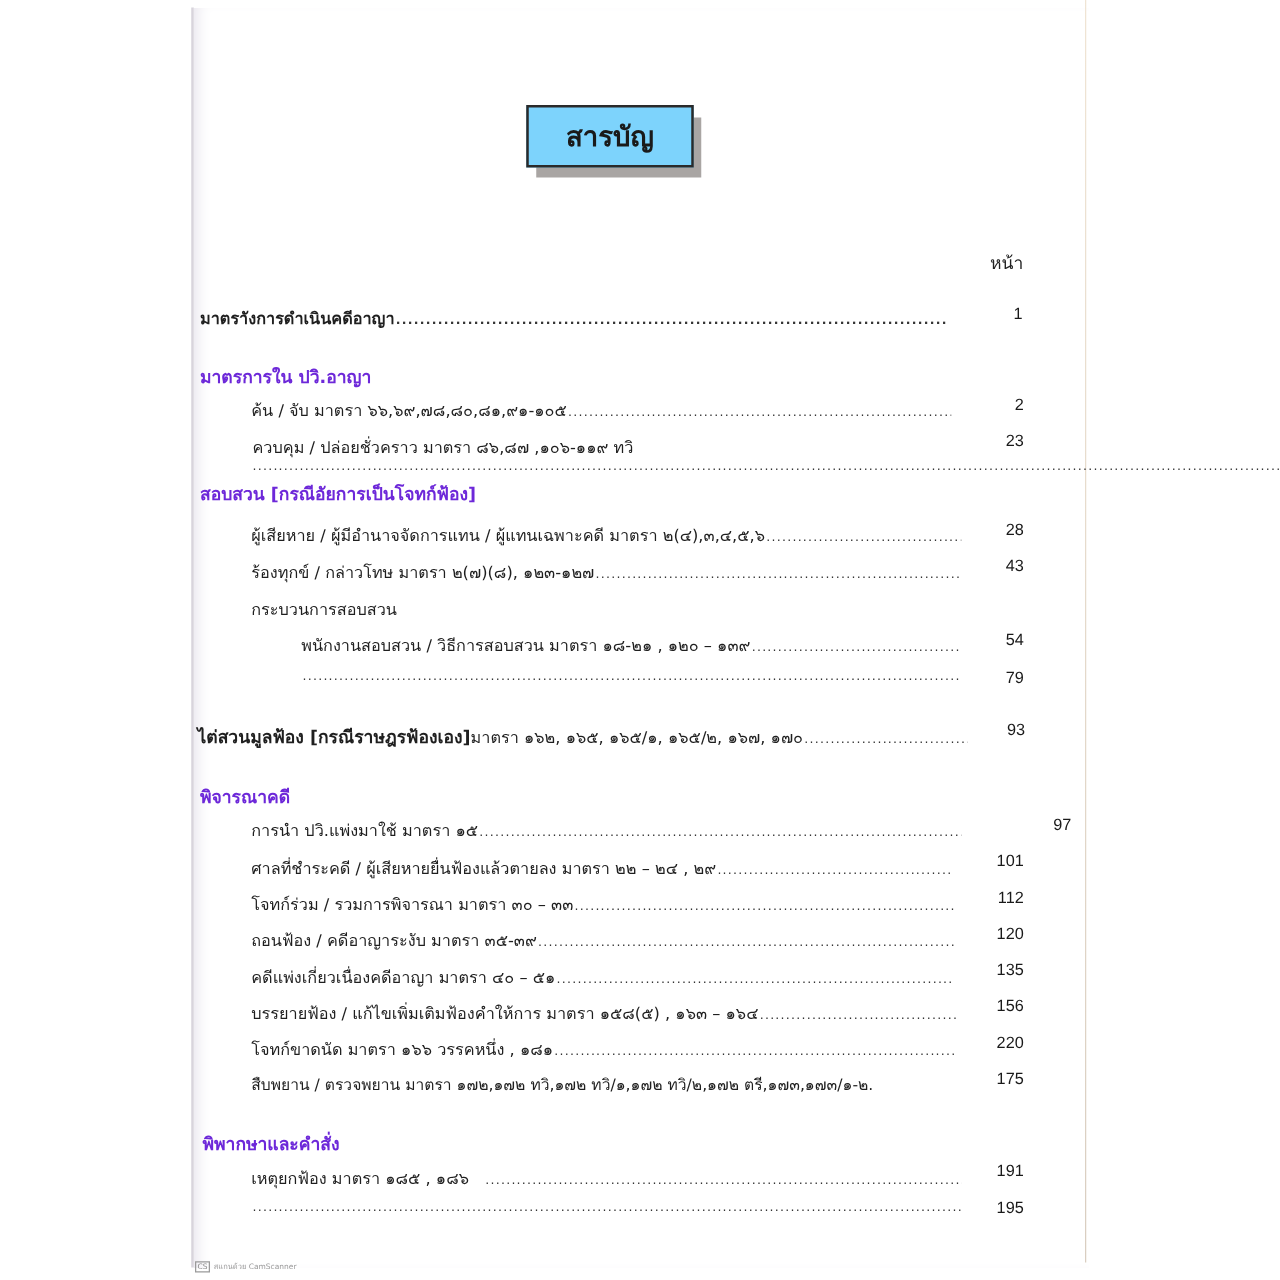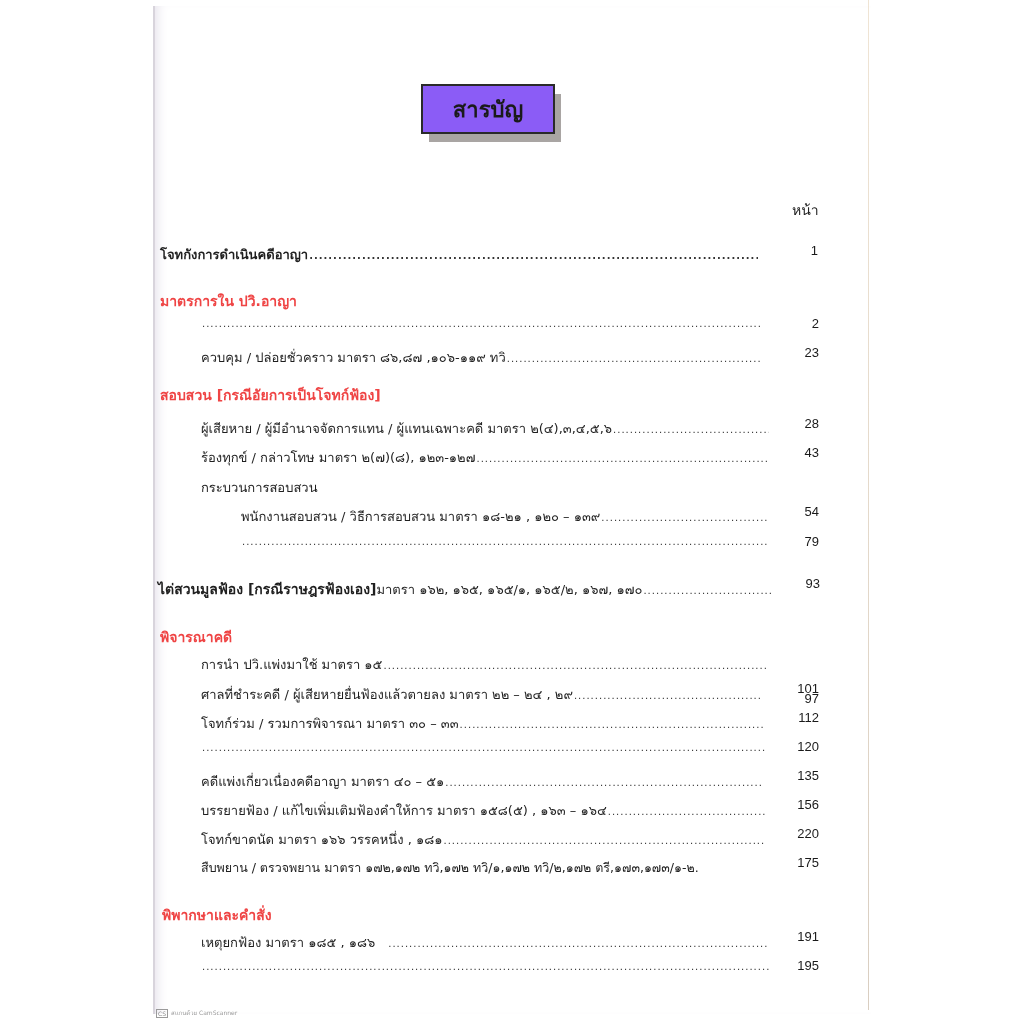--- a/index.html
+++ b/index.html
@@ -31,21 +31,21 @@
       width: 136px; height: 50px;
     }
     .title-shadow {
       position: absolute;
       left: 8px; top: 10px; width: 132px; height: 48px;
       background: #a9a5a3;
     }
     .title-box {
       position: absolute;
       left: 0; top: 0; width: 130px; height: 46px;
-      background: #8b5cf6;
+      background: #7dd3fc;
       border: 2px solid #2a2a2a;
       display: flex; align-items: center; justify-content: center;
       font-size: 22px; font-weight: bold; color: #1a1a1a;
     }
     .page-col-header {
       position: absolute; left: 792px; top: 199px;
       font-size: 14px; color: #222;
     }
     .row {
       position: absolute;
@@ -62,21 +62,21 @@
     }
     .row .dots::before {
       content: "..................................................................................................................................................................................................................";
     }
     .pageno {
       position: absolute; font-size: 13px; color: #1a1a1a;
       width: 40px; text-align: right;
       font-family: "Liberation Sans", sans-serif;
     }
     .section {
-      position: absolute; font-size: 14px; font-weight: bold; color: #ef4444;
+      position: absolute; font-size: 14px; font-weight: bold; color: #6d28d9;
       white-space: nowrap;
     }
     .bold { font-weight: bold; }
     .watermark {
       position: absolute; left: 156px; top: 1008px;
       display: flex; align-items: center; gap: 3px;
       font-size: 6px; color: #9a9a9a;
     }
     .watermark .cs {
       border: 1px solid #9a9a9a; font-size: 6px; padding: 0 1px; color: #8a8a8a;
@@ -89,33 +89,34 @@
 <div class="page-edge-right"></div>
 
 <div class="title-wrap">
   <div class="title-shadow"></div>
   <div class="title-box">สารบัญ</div>
 </div>
 
 <div class="page-col-header">หน้า</div>
 
 <div class="row bold" style="left:160px; top:244px; width:598px;">
-  <span class="label">โจทกังการดำเนินคดีอาญา</span>
+  <span class="label">มาตราังการดำเนินคดีอาญา</span>
   <span class="dots"></span>
 </div>
 <div class="pageno" style="left:778px; top:243px;">1</div>
 
 <div class="section" style="left:160px; top:290px;">มาตรการใน ปวิ.อาญา</div>
 
 <div class="row" style="left:201px; top:318px; width:560px;">
+  <span class="label">ค้น / จับ มาตรา ๖๖,๖๙,๗๘,๘๐,๘๑,๙๑-๑๐๕</span>
   <span class="dots"></span>
 </div>
 <div class="pageno" style="left:779px; top:316px;">2</div>
 
-<div class="row" style="left:201px; top:347px; width:560px;">
+<div class="row" style="left:201px; top:347px; width:560px;flex-direction:column;">
   <span class="label">ควบคุม / ปล่อยชั่วคราว มาตรา ๘๖,๘๗ ,๑๐๖-๑๑๙ ทวิ</span>
   <span class="dots"></span>
 </div>
 <div class="pageno" style="left:779px; top:345px;">23</div>
 
 <div class="section" style="left:160px; top:384px;">สอบสวน [กรณีอัยการเป็นโจทก์ฟ้อง]</div>
 
 <div class="row" style="left:201px; top:418px; width:568px;">
   <span class="label">ผู้เสียหาย / ผู้มีอำนาจจัดการแทน / ผู้แทนเฉพาะคดี มาตรา ๒(๔),๓,๔,๕,๖</span>
   <span class="dots"></span>
@@ -149,35 +150,36 @@
   <span class="dots"></span>
 </div>
 <div class="pageno" style="left:780px; top:576px;">93</div>
 
 <div class="section" style="left:160px; top:626px;">พิจารณาคดี</div>
 
 <div class="row" style="left:201px; top:654px; width:568px;">
   <span class="label">การนำ ปวิ.แพ่งมาใช้ มาตรา ๑๕ </span>
   <span class="dots"></span>
 </div>
-<div class="pageno" style="left:779px; top:652px;margin-top:39px;">97</div>
+<div class="pageno" style="left:817px; top:652px;">97</div>
 
 <div class="row" style="left:201px; top:684px; width:560px;">
   <span class="label">ศาลที่ชำระคดี / ผู้เสียหายยื่นฟ้องแล้วตายลง มาตรา ๒๒ – ๒๔ , ๒๙</span>
   <span class="dots"></span>
 </div>
 <div class="pageno" style="left:779px; top:681px;">101</div>
 
 <div class="row" style="left:201px; top:713px; width:564px;">
   <span class="label">โจทก์ร่วม / รวมการพิจารณา มาตรา ๓๐ – ๓๓</span>
   <span class="dots"></span>
 </div>
 <div class="pageno" style="left:779px; top:710px;">112</div>
 
 <div class="row" style="left:201px; top:742px; width:564px;">
+  <span class="label">ถอนฟ้อง / คดีอาญาระงับ มาตรา ๓๕-๓๙</span>
   <span class="dots"></span>
 </div>
 <div class="pageno" style="left:779px; top:739px;">120</div>
 
 <div class="row" style="left:201px; top:771px; width:560px;">
   <span class="label">คดีแพ่งเกี่ยวเนื่องคดีอาญา มาตรา ๔๐ – ๕๑</span>
   <span class="dots"></span>
 </div>
 <div class="pageno" style="left:779px; top:768px;">135</div>
 

